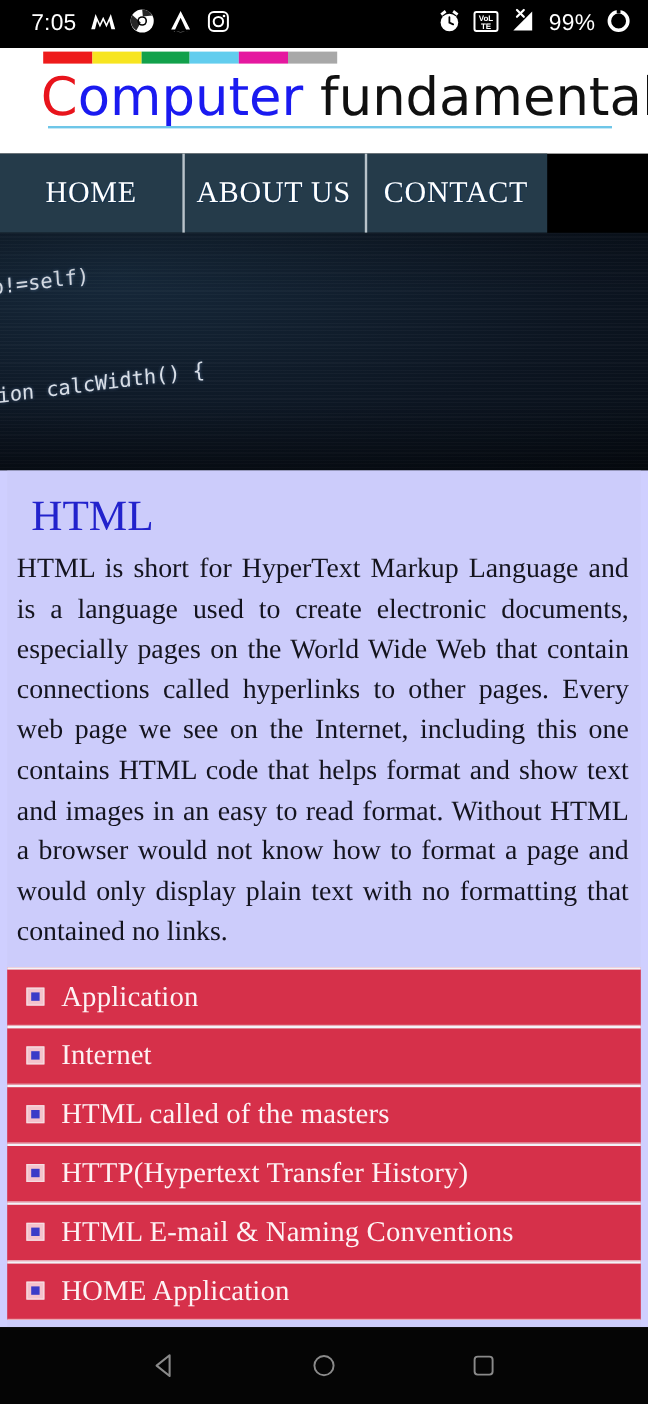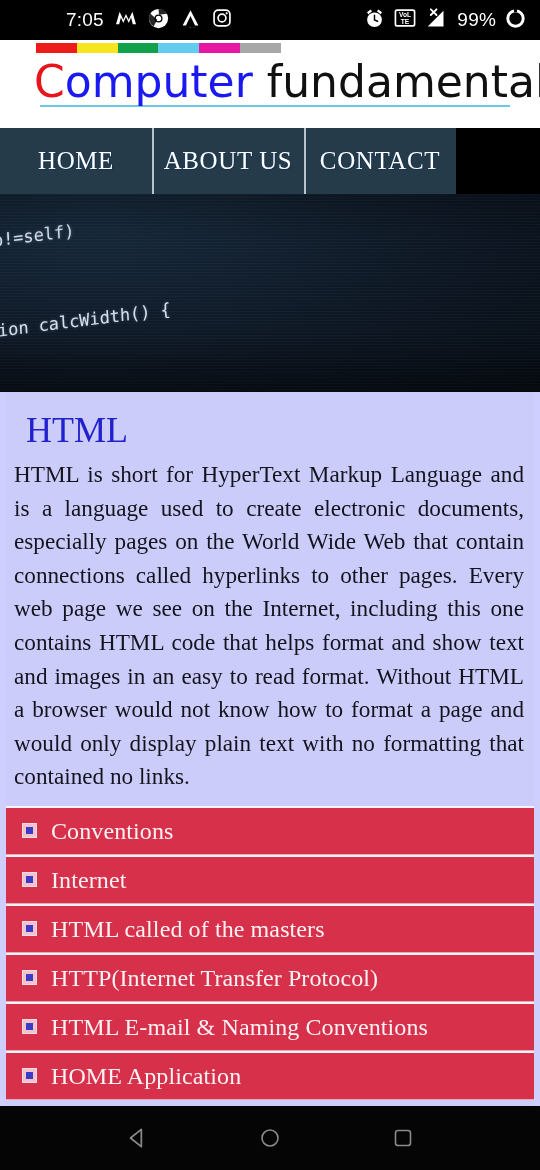--- a/index.html
+++ b/index.html
@@ -36,21 +36,20 @@
     display: flex;
     align-items: center;
     gap: 11px;
   }
   .status-time {
     color: #ffffff;
     font-size: 19px;
     font-weight: 400;
     letter-spacing: 0.2px;
     font-family: "Liberation Sans", sans-serif;
-    margin-left: 40px;
   }
   .status-right {
     margin-left: auto;
     display: flex;
     align-items: center;
     gap: 9px;
   }
   .battery-pct {
     color: #ffffff;
     font-size: 19px;
@@ -385,33 +384,33 @@
   </div>
 
   <div class="content">
     <div class="content-inner">
       <h1 class="article-title">HTML</h1>
       <p class="article-body">HTML is short for HyperText Markup Language and is a language used to create electronic documents, especially pages on the World Wide Web that contain connections called hyperlinks to other pages. Every web page we see on the Internet, including this one contains HTML code that helps format and show text and images in an easy to read format. Without HTML a browser would not know how to format a page and would only display plain text with no formatting that contained no links.</p>
 
       <ul class="topic-list">
         <li class="topic-item">
           <span class="bullet-sq"></span>
-          <span class="topic-label">Conventions</span>
+          <span class="topic-label">Application</span>
         </li>
         <li class="topic-item">
           <span class="bullet-sq"></span>
           <span class="topic-label">Internet</span>
         </li>
         <li class="topic-item">
           <span class="bullet-sq"></span>
           <span class="topic-label">HTML called of the masters</span>
         </li>
         <li class="topic-item">
           <span class="bullet-sq"></span>
-          <span class="topic-label">HTTP(Internet Transfer Protocol)</span>
+          <span class="topic-label">HTTP(Hypertext Transfer History)</span>
         </li>
         <li class="topic-item">
           <span class="bullet-sq"></span>
           <span class="topic-label">HTML E-mail &amp; Naming Conventions</span>
         </li>
         <li class="topic-item">
           <span class="bullet-sq"></span>
           <span class="topic-label">HOME Application</span>
         </li>
       </ul>

